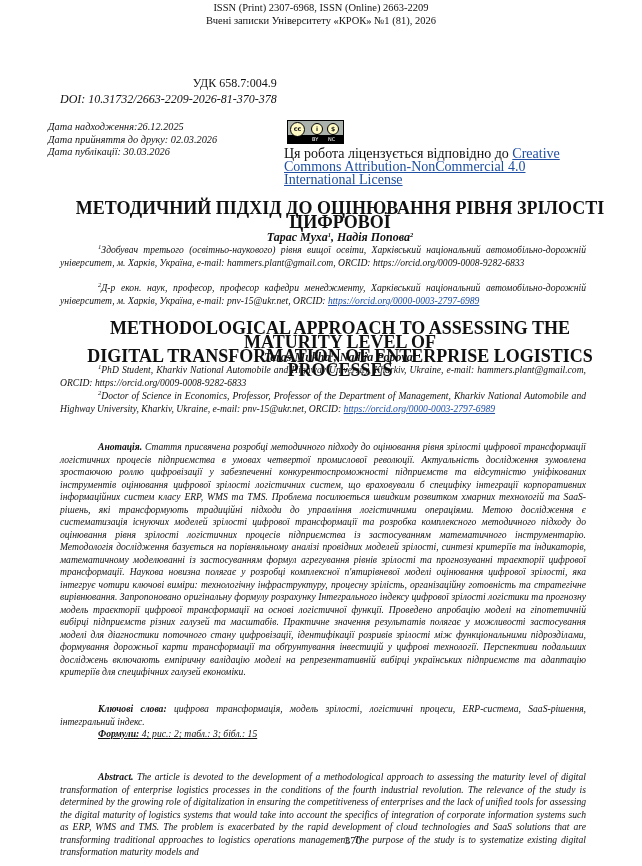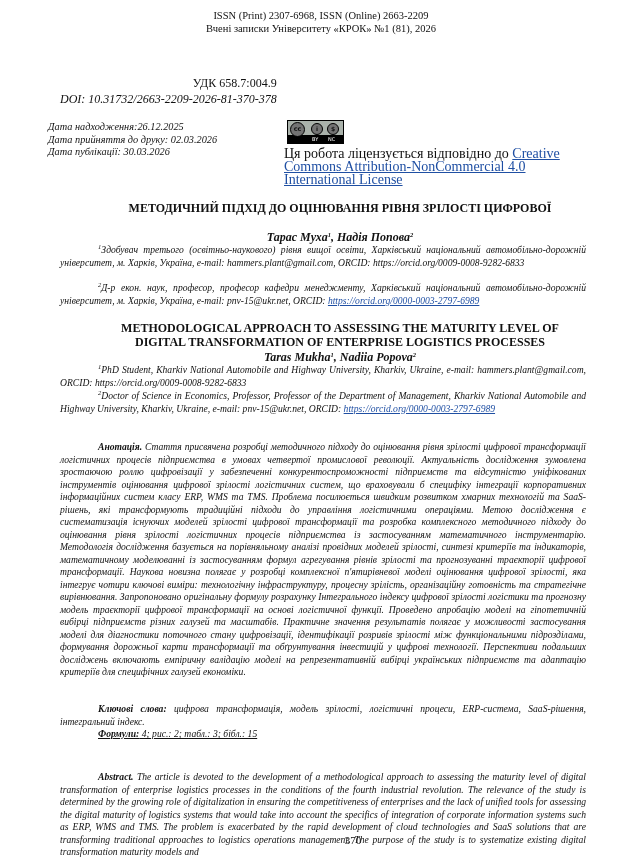--- a/index.html
+++ b/index.html
@@ -8,44 +8,44 @@
   .abs { position: absolute; }
   .center { text-align: center; }
   .header { left: 0; width: 642px; font-size: 10.5px; line-height: 13px; }
   .udk { left: 60px; top: 75px; font-size: 12px; line-height: 16px; text-align: right; }
   .doi { font-style: italic; }
   .dates { left: 48px; top: 121px; font-size: 10.3px; line-height: 12.5px; font-style: italic; }
   .cc-badge { left: 287px; top: 120px; width: 57px; height: 24px; background: #aab2ab;
               border: 1px solid #000; box-sizing: border-box; }
   .cc-badge .band { position: absolute; left: 0; right: 0; bottom: 0; height: 8px; background: #000; }
   .cc-badge .circ { position: absolute; top: 2px; width: 12px; height: 12px; border-radius: 50%;
-                    background: #737373; border: 1.5px solid #000; box-sizing: border-box;
+                    background: #fef9c3; border: 1.5px solid #000; box-sizing: border-box;
                     font-family: "DejaVu Sans", sans-serif; font-size: 6px; font-weight: bold;
                     text-align: center; line-height: 9px; }
   .cc-badge .cc { left: 2px; width: 15px; height: 15px; top: 1px; line-height: 12px; font-size: 6.5px; }
   .cc-badge .by { left: 23px; }
   .cc-badge .nc { left: 39px; }
   .cc-badge .lbl { position: absolute; bottom: 0; font-family: "DejaVu Sans", sans-serif;
                    font-size: 5px; color: #fff; line-height: 8px; }
   .license { left: 284px; top: 147px; font-size: 14px; line-height: 13px; width: 300px; }
   a.link { color: #1f4fa3; text-decoration: underline; }
-  .title { left: 60px; width: 560px; font-weight: bold; font-size: 12px; line-height: 14px; text-align: center; }
+  .title { left: 60px; width: 560px; font-weight: bold; font-size: 18px; line-height: 14px; text-align: center; }
   .authors { left: 60px; width: 560px; font-weight: bold; font-style: italic; font-size: 12px;
              line-height: 14px; text-align: center; }
   .para { left: 60px; width: 524px; font-style: italic; font-size: 9.6px; line-height: 12.5px;
           text-align: justify; }
   .indent { text-indent: 38px; }
   sup { font-size: 6.5px; vertical-align: 4px; line-height: 0; }
   .b { font-weight: bold; }
   .pagenum { left: 0; width: 642px; top: 834px; font-size: 11px; text-align: center; padding-left: 32px; }
 </style>
 </head>
 <body>
 
-<div class="abs header center" style="top:9px;">
+<div class="abs header center" style="top:1px;">
   <div>ISSN (Print) 2307-6968, ISSN (Online) 2663-2209</div>
   <div>Вчені записки Університету «КРОК» №1 (81), 2026</div>
 </div>
 
 <div class="abs udk">
   <div>УДК 658.7:004.9</div>
   <div class="doi">DOI: 10.31732/2663-2209-2026-81-370-378</div>
 </div>
 
 <div class="abs dates">

